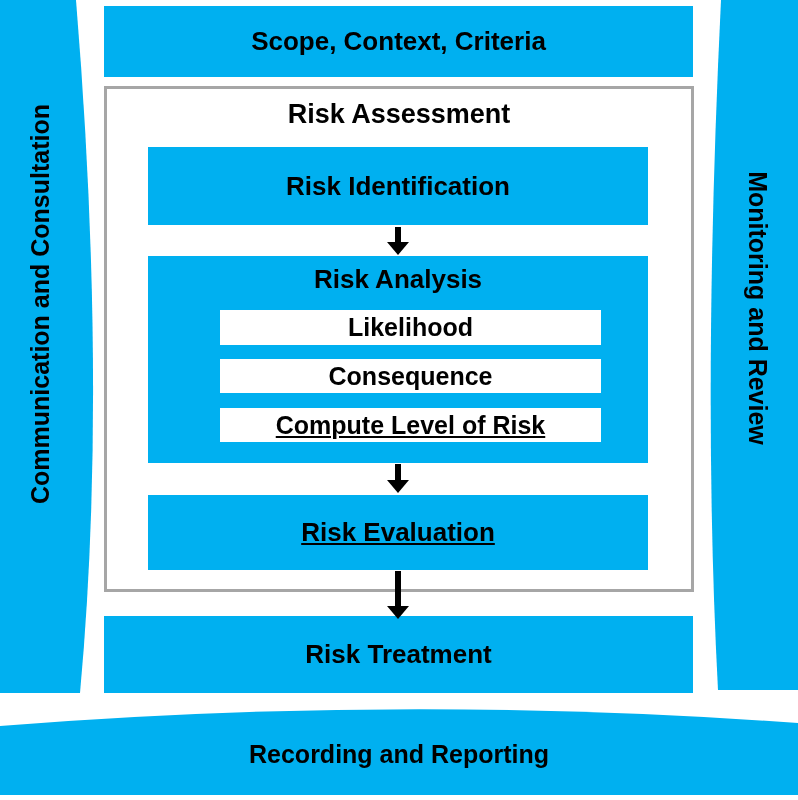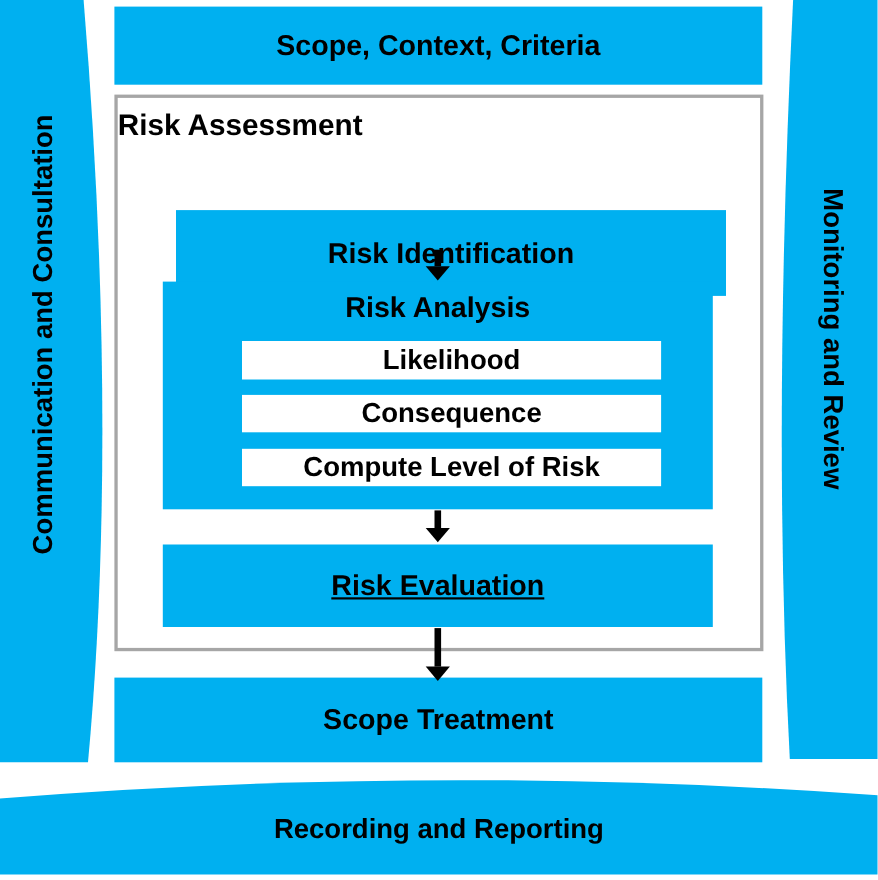--- a/index.html
+++ b/index.html
@@ -42,32 +42,33 @@
     position: absolute;
     left: 104px; top: 86px;
     width: 590px; height: 506px;
     background: #ffffff;
     border: 3px solid var(--border);
     z-index: 2;
   }
   .assessment-title {
     position: absolute;
     left: 0; top: 10px; width: 100%;
+    text-align: center;
     font-size: 27px;
   }
   .inner-box {
     position: absolute;
     background: var(--accent);
     display: flex;
     align-items: center;
     justify-content: center;
     font-size: 26px;
     z-index: 3;
   }
-  .identification { left: 160px; top: 147px; width: 500px; height: 78px; margin-top: 44px; }
+  .identification { left: 148px; top: 147px; width: 500px; height: 78px; }
   .evaluation     { left: 148px; top: 495px; width: 500px; height: 75px; text-decoration: underline; }
   .analysis {
     position: absolute;
     left: 148px; top: 256px;
     width: 500px; height: 207px;
     background: var(--accent);
     z-index: 3;
     padding-left: 16px;
   }
   .analysis-title {
@@ -81,21 +82,21 @@
     left: 60px; width: 381px; height: 34px;
     background: #ffffff;
     display: flex;
     align-items: center;
     justify-content: center;
     font-size: 25px;
     margin-left: 12px;
   }
   .step-likelihood { top: 54px; height: 35px; }
   .step-consequence { top: 103px; }
-  .step-compute { top: 152px; }
+  .step-compute { top: 152px; text-decoration: underline; }
 
   .arrow {
     position: absolute;
     left: 387px;
     width: 22px;
     display: flex;
     flex-direction: column;
     align-items: center;
     z-index: 5;
   }
@@ -186,18 +187,18 @@
   <div class="inner-box evaluation">
     <span>Risk Evaluation</span>
   </div>
 
   <div class="arrow arrow-3">
     <div class="shaft"></div>
     <div class="head"></div>
   </div>
 
   <div class="bar treat-bar">
-    <span>Scope Treatment</span>
+    <span>Risk Treatment</span>
   </div>
 
   <div class="bottom-label">Recording and Reporting</div>
 
 </div>
 
 </body></html>

